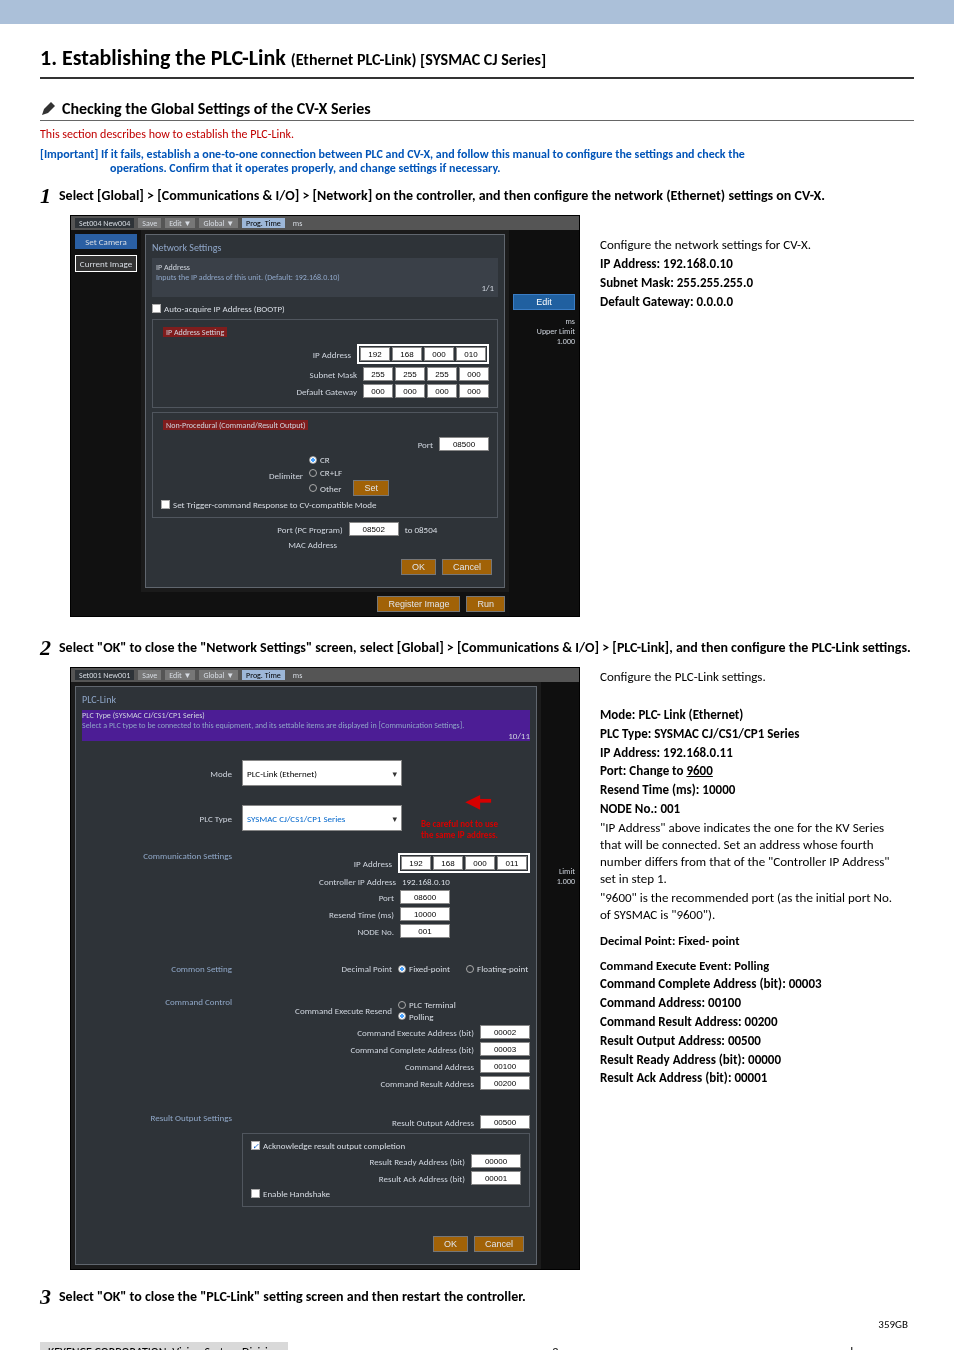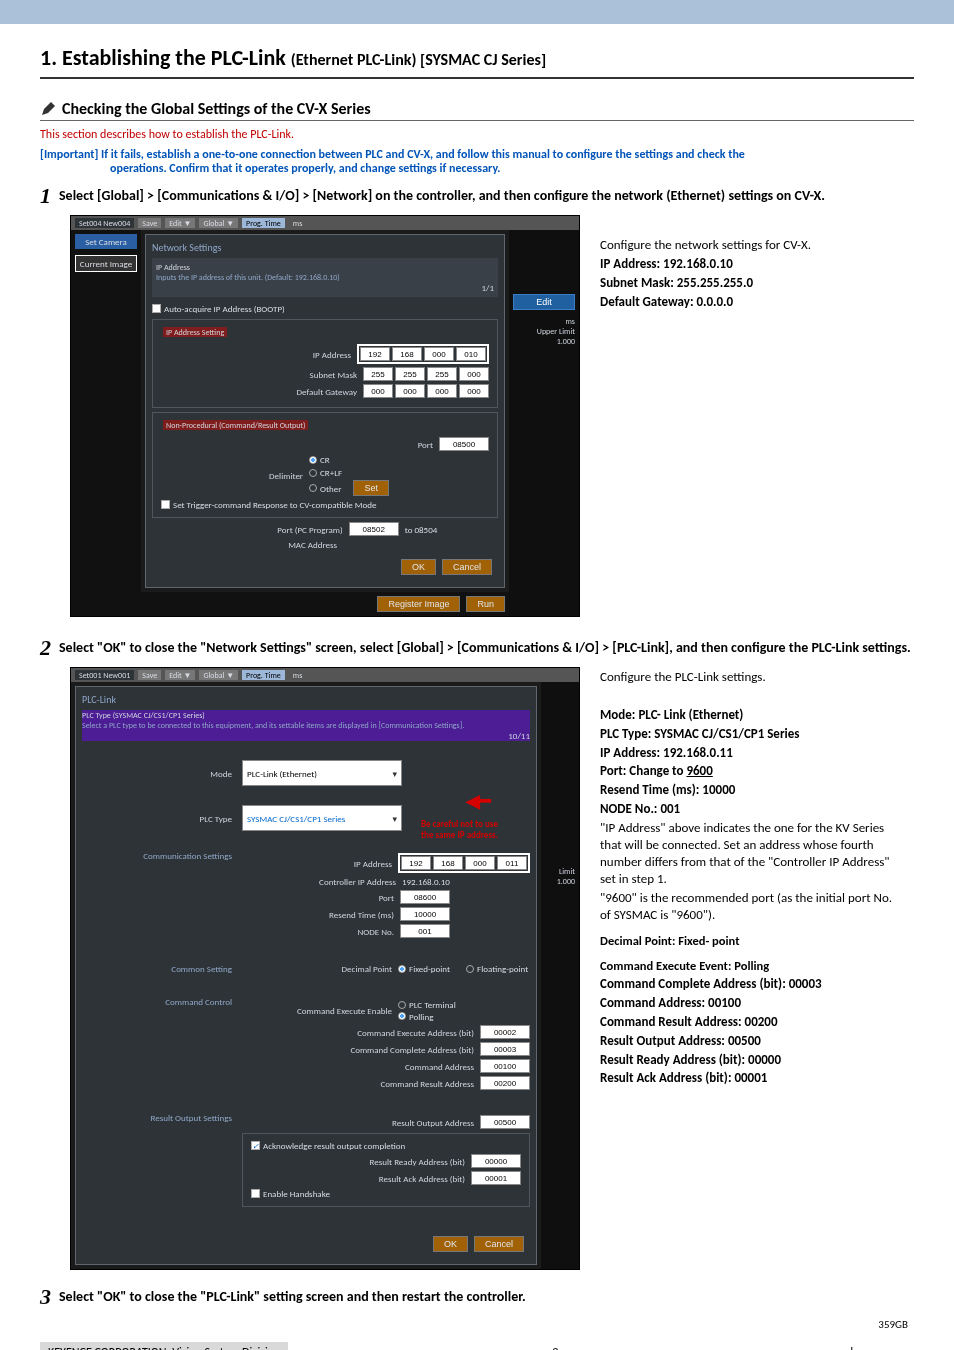--- a/index.html
+++ b/index.html
@@ -297,21 +297,21 @@
                   <i></i>
                   <span>Floating-point</span>
                 </span>
           </div>
         </div>
 
         <div class="sec-row" style="align-items:flex-start;">
               <label style="color:#90a8c8;">Command Control</label>
           <div style="flex:1;">
             <div class="field-row" style="justify-content:flex-start;">
-                  <label>Command Execute Enable</label>
+                  <label>Command Execute Resend</label>
               <div>
                 <div class="radio">
                       <i></i>
                       <span>PLC Terminal</span>
                     </div><br>
                 <div class="radio sel">
                       <i></i>
                       <span>Polling</span>
                     </div>
               </div>

